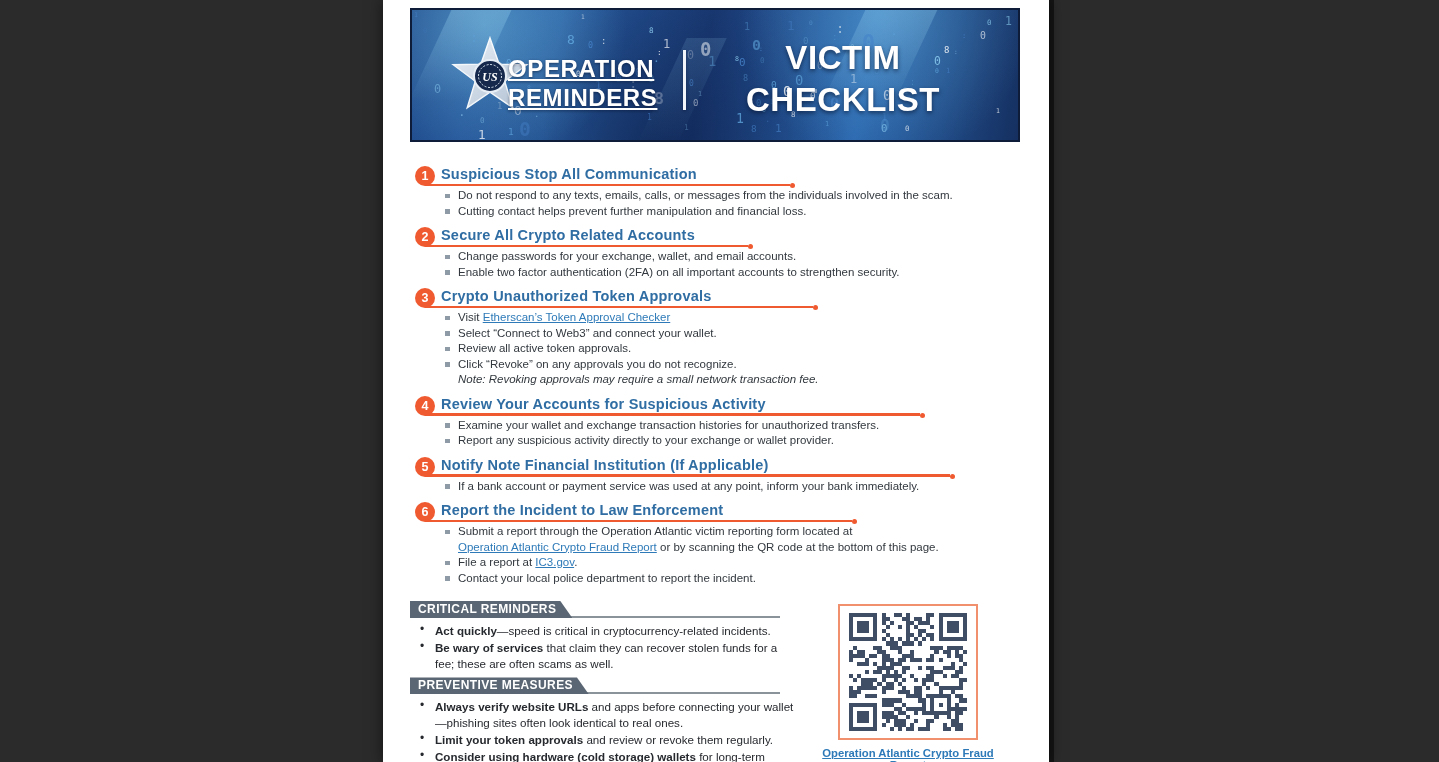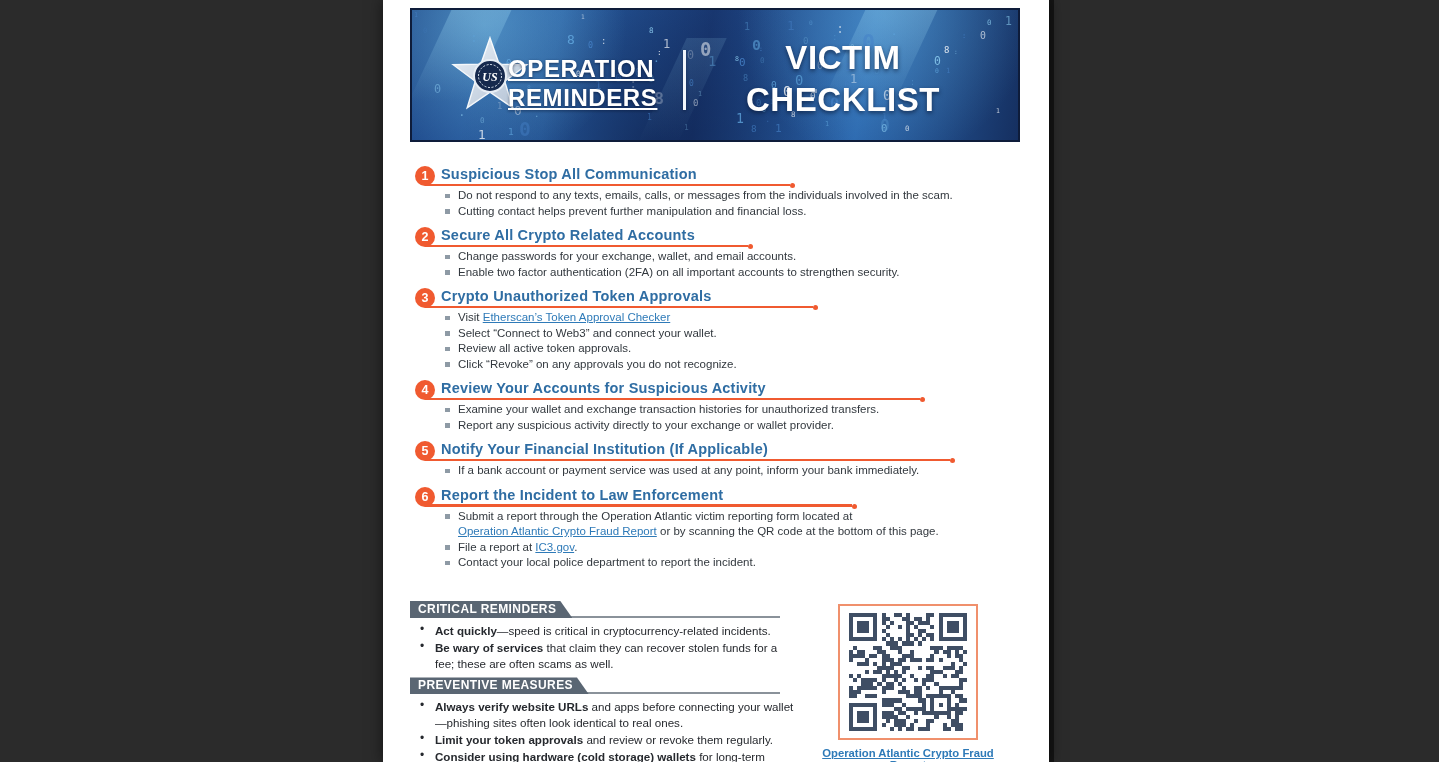--- a/index.html
+++ b/index.html
@@ -230,38 +230,39 @@
           <div class="ck-head">
             <span class="ck-underline" style="width: 388px;"></span>
             <span class="num">3</span>
             <span class="ck-title">Crypto Unauthorized Token Approvals</span>
           </div>
           <div class="ck-bullets">
             <div class="ck-bullet"><span class="sq"></span><span><span>Visit </span><a class="lnk">Etherscan’s Token Approval Checker</a></span></div>
             <div class="ck-bullet"><span class="sq"></span><span><span>Select “Connect to Web3” and connect your wallet.</span></span></div>
             <div class="ck-bullet"><span class="sq"></span><span><span>Review all active token approvals.</span></span></div>
             <div class="ck-bullet"><span class="sq"></span><span><span>Click “Revoke” on any approvals you do not recognize.</span></span></div>
+            <div class="ck-note"><span><span style="font-style: italic;">Note: Revoking approvals may require a small network transaction fee.</span></span></div>
           </div>
         </div>
         <div class="ck-item">
           <div class="ck-head">
             <span class="ck-underline" style="width: 495px;"></span>
             <span class="num">4</span>
             <span class="ck-title">Review Your Accounts for Suspicious Activity</span>
           </div>
           <div class="ck-bullets">
             <div class="ck-bullet"><span class="sq"></span><span><span>Examine your wallet and exchange transaction histories for unauthorized transfers.</span></span></div>
             <div class="ck-bullet"><span class="sq"></span><span><span>Report any suspicious activity directly to your exchange or wallet provider.</span></span></div>
           </div>
         </div>
         <div class="ck-item">
           <div class="ck-head">
             <span class="ck-underline" style="width: 525px;"></span>
             <span class="num">5</span>
-            <span class="ck-title">Notify Your Financial Institution (If Applicable)</span>
+            <span class="ck-title">Notify Note Financial Institution (If Applicable)</span>
           </div>
           <div class="ck-bullets">
             <div class="ck-bullet"><span class="sq"></span><span><span>If a bank account or payment service was used at any point, inform your bank immediately.</span></span></div>
           </div>
         </div>
         <div class="ck-item">
           <div class="ck-head">
             <span class="ck-underline" style="width: 427px;"></span>
             <span class="num">6</span>
             <span class="ck-title">Report the Incident to Law Enforcement</span>

